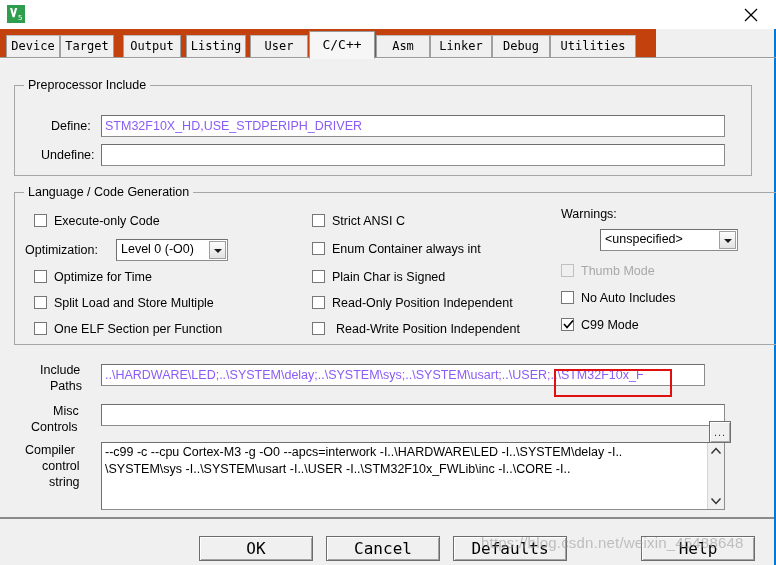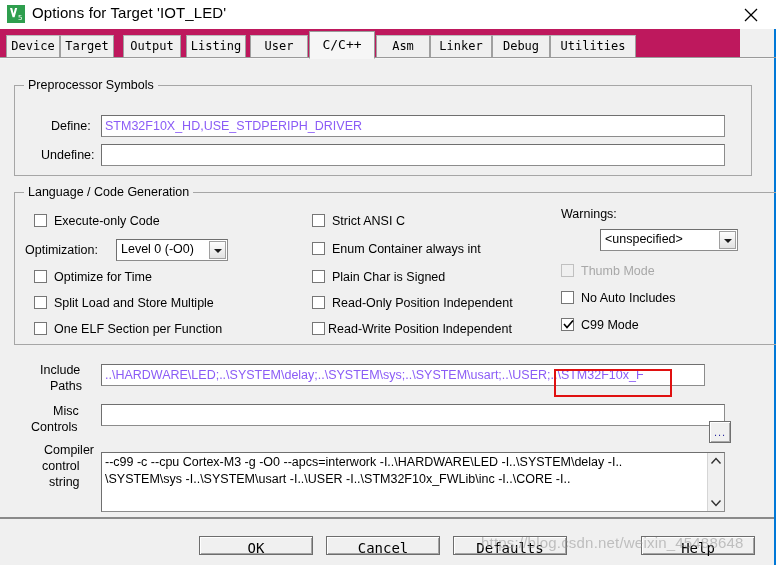--- a/index.html
+++ b/index.html
@@ -54,23 +54,23 @@
     right: 2px; top: 0;
     width: 46px; height: 28px;
     cursor: default;
   }
   #close-btn svg { position:absolute; left:16px; top:8px; }
 
   
   #tabstrip {
     position: absolute;
     left: 0; top: 29px;
-    width: 740px;
+    width: 656px;
     height: 30px;
-    background: #be185d;
+    background: #c2410c;
   }
   .tab {
     position: absolute;
     top: 6px;
     height: 22px;
     font-family: "DejaVu Sans Mono", monospace;
     font-size: 12px;
     color: #000;
     background: #f0f0f0;
     border-left: 1px solid #a0a0a0;
@@ -212,22 +212,22 @@
     position: absolute;
     left: 4px; top: 7px;
     border-left: 4px solid transparent;
     border-right: 4px solid transparent;
     border-top: 4px solid #1b1b1b;
   }
 
   
   #cc-string {
     position: absolute;
-    left: 101px; top: 393px;
-    width: 624px; height: 60px;
+    left: 101px; top: 383px;
+    width: 624px; height: 68px;
     background: #fff;
     border: 1px solid #8c8c8c;
     border-top-color: #6f6f6f;
     border-left-color: #6f6f6f;
     box-sizing: border-box;
     overflow: hidden;
     cursor: text;
   }
   #cc-string .line {
     position: absolute;
@@ -291,27 +291,27 @@
   }
   #bottombar {
     position: absolute;
     left: 0; top: 519px;
     width: 774px; height: 46px;
     background: #f0f0f0;
   }
   .dlgbtn {
     position: absolute;
     top: 17px;
-    height: 19px;
+    height: 25px;
     background: #f0f0f0;
     border: 1px solid #6d6d6d;
     box-shadow: inset 1px 1px 0 #ffffff, inset -1px -1px 0 #a4a4a4;
     box-sizing: border-box;
     font-family: "DejaVu Sans Mono", monospace;
-    font-size: 14px;
+    font-size: 16px;
     color: #000;
     text-align: center;
     line-height: 23px;
     cursor: default;
     white-space: nowrap;
   }
 
   
   #watermark {
     position: absolute;
@@ -330,21 +330,20 @@
 <div id="dialog">
 
   <div id="titlebar">
     <div id="app-icon">
       <svg width="18" height="18" viewBox="0 0 18 18">
         <rect x="0" y="0" width="18" height="18" fill="#2e9e4e"></rect>
         <path d="M3 3 L5.2 3 L6.6 8.4 L8 3 L10.2 3 L7.6 12.2 L5.6 12.2 Z" fill="#ffffff"></path>
         <text x="11" y="15" font-family="DejaVu Sans, sans-serif" font-size="7" fill="#ffffff">5</text>
       </svg>
     </div>
-    <div id="title-text">Options for Target 'IOT_LED'</div>
     <div id="close-btn">
       <svg width="14" height="14" viewBox="0 0 14 14">
         <line x1="1" y1="1" x2="13" y2="13" stroke="#000" stroke-width="1.3"></line>
         <line x1="13" y1="1" x2="1" y2="13" stroke="#000" stroke-width="1.3"></line>
       </svg>
     </div>
   </div>
 
   <div id="tabstrip">
     <div class="tab" style="left:6px;   width:54px;">Device</div>
@@ -356,21 +355,21 @@
     <div class="tab" style="left:376px; width:54px;">Asm</div>
     <div class="tab" style="left:430px; width:62px;">Linker</div>
     <div class="tab" style="left:492px; width:58px;">Debug</div>
     <div class="tab" style="left:550px; width:86px;text-align:center;">Utilities</div>
   </div>
   <div id="tab-underline"></div>
 
   <div id="panel">
 
     <div class="group" id="grp-pre">
-      <span class="group-label">Preprocessor Symbols</span>
+      <span class="group-label">Preprocessor Include</span>
     </div>
     <span class="lbl" style="left:51px; top:60px;">Define:</span>
     <div class="tinput" style="left:101px; top:56px; width:624px; height:22px;">STM32F10X_HD,USE_STDPERIPH_DRIVER</div>
     <span class="lbl" style="left:41px; top:89px;">Undefine:</span>
     <div class="tinput" style="left:101px; top:85px; width:624px; height:22px;"></div>
 
     <div class="group" id="grp-lang">
       <span class="group-label">Language / Code Generation</span>
     </div>
 
@@ -398,21 +397,21 @@
     <div class="cb" style="left:312px; top:183px;"></div>
     <span class="cb-label" style="left:332px; top:183px;">Enum Container always int</span>
 
     <div class="cb" style="left:312px; top:211px;"></div>
     <span class="cb-label" style="left:332px; top:211px;">Plain Char is Signed</span>
 
     <div class="cb" style="left:312px; top:237px;"></div>
     <span class="cb-label" style="left:332px; top:237px;">Read-Only Position Independent</span>
 
     <div class="cb" style="left:312px; top:263px;"></div>
-    <span class="cb-label" style="left:328px; top:263px;">Read-Write Position Independent</span>
+    <span class="cb-label" style="left:336px; top:263px;">Read-Write Position Independent</span>
 
     <span class="lbl" style="left:561px; top:148px;">Warnings:</span>
     <div class="combo" style="left:560px; top:170px; width:138px; height:22px;margin-left:40px;">
       <span class="ctext">&lt;unspecified&gt;</span>
       <span class="carrow"></span>
     </div>
 
     <div class="cb disabled" style="left:561px; top:205px;"></div>
     <span class="cb-label dim" style="left:581px; top:205px;">Thumb Mode</span>
 
@@ -429,21 +428,21 @@
     <span class="cb-label" style="left:581px; top:259px;">C99 Mode</span>
 
     <span class="lbl" style="left:40px; top:304px;">Include</span>
     <span class="lbl" style="left:50px; top:320px;">Paths</span>
     <div class="tinput" style="left:101px; top:305px; width:604px; height:22px;">..\HARDWARE\LED;..\SYSTEM\delay;..\SYSTEM\sys;..\SYSTEM\usart;..\USER;..\STM32F10x_F</div>
 
     <span class="lbl" style="left:53px; top:345px;">Misc</span>
     <span class="lbl" style="left:31px; top:361px;">Controls</span>
     <div class="tinput" style="left:101px; top:345px; width:624px; height:22px;"></div>
 
-    <span class="lbl" style="left:44px; top:384px;">Compiler</span>
+    <span class="lbl" style="left:25px; top:384px;">Compiler</span>
     <span class="lbl" style="left:42px; top:400px;">control</span>
     <span class="lbl" style="left:49px; top:416px;">string</span>
 
     <div id="cc-string">
       <span class="line" style="top:2px;">--c99 -c --cpu Cortex-M3 -g -O0 --apcs=interwork -I..\HARDWARE\LED -I..\SYSTEM\delay -I..</span>
       <span class="line" style="top:19px;">\SYSTEM\sys -I..\SYSTEM\usart -I..\USER -I..\STM32F10x_FWLib\inc -I..\CORE -I..</span>
       <div id="cc-scroll">
         <div class="sb-arrow up">
           <svg width="16" height="17" viewBox="0 0 16 17">
             <path d="M3.5 10.5 L8 5.5 L12.5 10.5" stroke="#303030" stroke-width="1.4" fill="none"></path>

